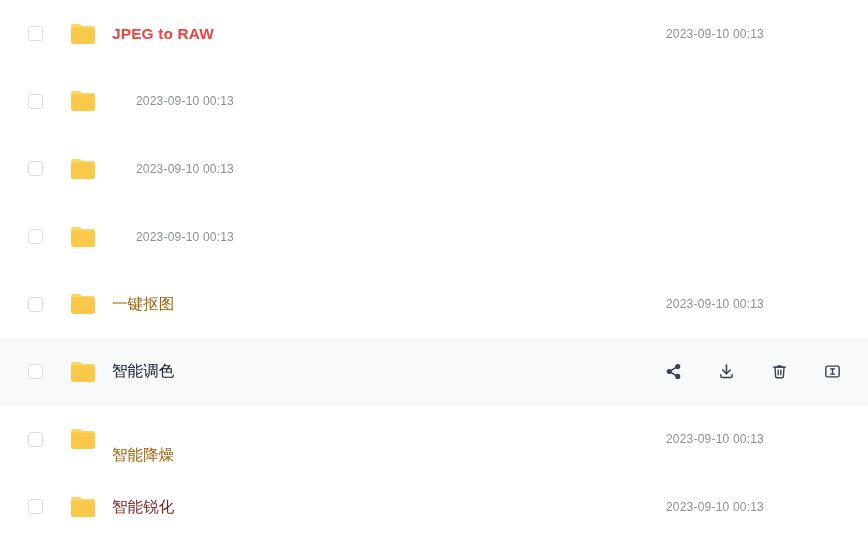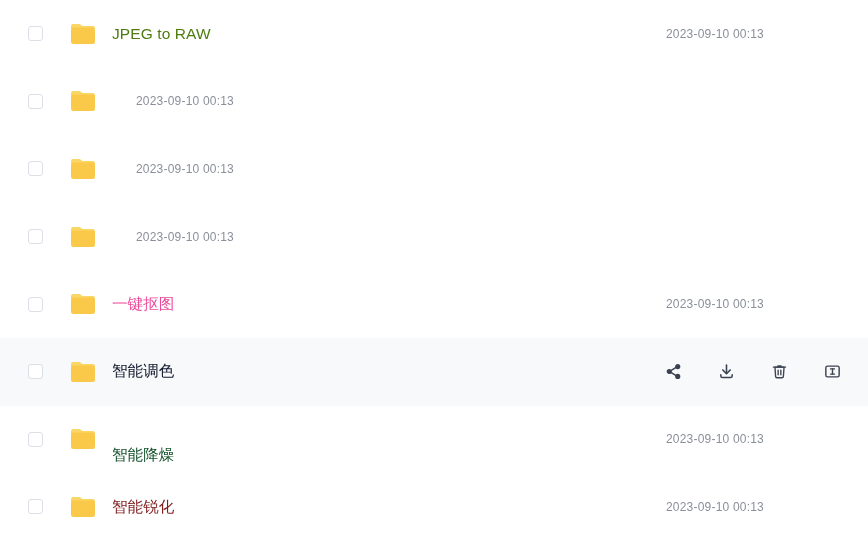--- a/index.html
+++ b/index.html
@@ -135,88 +135,88 @@
       </div>
       <div class="cell-icon">
         <span>
           <svg class="folder-icon" viewBox="0 0 26 22" xmlns="http://www.w3.org/2000/svg">
             <path d="M1 3.2a2.2 2.2 0 0 1 2.2-2.2h6.1c.6 0 1.1.25 1.5.66L12.4 3.1h10.4A2.2 2.2 0 0 1 25 5.3V6H1z" fill="#FAD664"></path>
             <rect x="1" y="4.6" width="24" height="16.4" rx="2.3" fill="#FBC94A"></rect>
           </svg>
         </span>
       </div>
       <div class="cell-name">
-        <span class="name-text" style="color: #4d7c0f;">JPEG to RAW</span>
-      </div>
-      <div class="cell-right">
-        <span class="date-text" style="color: rgb(138, 143, 153);">2023-09-10 00:13</span>
-      </div>
-    </div>
-    <div class="file-row">
-      <div class="cell-check">
-        <span class="checkbox" style="border-color: rgb(220, 223, 230);"></span>
-      </div>
-      <div class="cell-icon">
-        <span>
-          <svg class="folder-icon" viewBox="0 0 26 22" xmlns="http://www.w3.org/2000/svg">
-            <path d="M1 3.2a2.2 2.2 0 0 1 2.2-2.2h6.1c.6 0 1.1.25 1.5.66L12.4 3.1h10.4A2.2 2.2 0 0 1 25 5.3V6H1z" fill="#FAD664"></path>
-            <rect x="1" y="4.6" width="24" height="16.4" rx="2.3" fill="#FBC94A"></rect>
-          </svg>
-        </span>
-      </div>
-      <div class="cell-right">
-        <span class="date-text" style="color: rgb(138, 143, 153);">2023-09-10 00:13</span>
-      </div>
-    </div>
-    <div class="file-row">
-      <div class="cell-check">
-        <span class="checkbox" style="border-color: rgb(220, 223, 230);"></span>
-      </div>
-      <div class="cell-icon">
-        <span>
-          <svg class="folder-icon" viewBox="0 0 26 22" xmlns="http://www.w3.org/2000/svg">
-            <path d="M1 3.2a2.2 2.2 0 0 1 2.2-2.2h6.1c.6 0 1.1.25 1.5.66L12.4 3.1h10.4A2.2 2.2 0 0 1 25 5.3V6H1z" fill="#FAD664"></path>
-            <rect x="1" y="4.6" width="24" height="16.4" rx="2.3" fill="#FBC94A"></rect>
-          </svg>
-        </span>
-      </div>
-      <div class="cell-right">
-        <span class="date-text" style="color: rgb(138, 143, 153);">2023-09-10 00:13</span>
-      </div>
-    </div>
-    <div class="file-row">
-      <div class="cell-check">
-        <span class="checkbox" style="border-color: rgb(220, 223, 230);"></span>
-      </div>
-      <div class="cell-icon">
-        <span>
-          <svg class="folder-icon" viewBox="0 0 26 22" xmlns="http://www.w3.org/2000/svg">
-            <path d="M1 3.2a2.2 2.2 0 0 1 2.2-2.2h6.1c.6 0 1.1.25 1.5.66L12.4 3.1h10.4A2.2 2.2 0 0 1 25 5.3V6H1z" fill="#FAD664"></path>
-            <rect x="1" y="4.6" width="24" height="16.4" rx="2.3" fill="#FBC94A"></rect>
-          </svg>
-        </span>
-      </div>
-      <div class="cell-right">
-        <span class="date-text" style="color: rgb(138, 143, 153);">2023-09-10 00:13</span>
-      </div>
-    </div>
-    <div class="file-row">
-      <div class="cell-check">
-        <span class="checkbox" style="border-color: rgb(220, 223, 230);"></span>
-      </div>
-      <div class="cell-icon">
-        <span>
-          <svg class="folder-icon" viewBox="0 0 26 22" xmlns="http://www.w3.org/2000/svg">
-            <path d="M1 3.2a2.2 2.2 0 0 1 2.2-2.2h6.1c.6 0 1.1.25 1.5.66L12.4 3.1h10.4A2.2 2.2 0 0 1 25 5.3V6H1z" fill="#FAD664"></path>
-            <rect x="1" y="4.6" width="24" height="16.4" rx="2.3" fill="#FBC94A"></rect>
-          </svg>
-        </span>
-      </div>
-      <div class="cell-name">
-        <span class="name-text" style="color: #ec4899;">一键抠图</span>
+        <span class="name-text" style="color: #ef4444; font-weight: bold;">JPEG to RAW</span>
+      </div>
+      <div class="cell-right">
+        <span class="date-text" style="color: rgb(138, 143, 153);">2023-09-10 00:13</span>
+      </div>
+    </div>
+    <div class="file-row">
+      <div class="cell-check">
+        <span class="checkbox" style="border-color: rgb(220, 223, 230);"></span>
+      </div>
+      <div class="cell-icon">
+        <span>
+          <svg class="folder-icon" viewBox="0 0 26 22" xmlns="http://www.w3.org/2000/svg">
+            <path d="M1 3.2a2.2 2.2 0 0 1 2.2-2.2h6.1c.6 0 1.1.25 1.5.66L12.4 3.1h10.4A2.2 2.2 0 0 1 25 5.3V6H1z" fill="#FAD664"></path>
+            <rect x="1" y="4.6" width="24" height="16.4" rx="2.3" fill="#FBC94A"></rect>
+          </svg>
+        </span>
+      </div>
+      <div class="cell-right">
+        <span class="date-text" style="color: rgb(138, 143, 153);">2023-09-10 00:13</span>
+      </div>
+    </div>
+    <div class="file-row">
+      <div class="cell-check">
+        <span class="checkbox" style="border-color: rgb(220, 223, 230);"></span>
+      </div>
+      <div class="cell-icon">
+        <span>
+          <svg class="folder-icon" viewBox="0 0 26 22" xmlns="http://www.w3.org/2000/svg">
+            <path d="M1 3.2a2.2 2.2 0 0 1 2.2-2.2h6.1c.6 0 1.1.25 1.5.66L12.4 3.1h10.4A2.2 2.2 0 0 1 25 5.3V6H1z" fill="#FAD664"></path>
+            <rect x="1" y="4.6" width="24" height="16.4" rx="2.3" fill="#FBC94A"></rect>
+          </svg>
+        </span>
+      </div>
+      <div class="cell-right">
+        <span class="date-text" style="color: rgb(138, 143, 153);">2023-09-10 00:13</span>
+      </div>
+    </div>
+    <div class="file-row">
+      <div class="cell-check">
+        <span class="checkbox" style="border-color: rgb(220, 223, 230);"></span>
+      </div>
+      <div class="cell-icon">
+        <span>
+          <svg class="folder-icon" viewBox="0 0 26 22" xmlns="http://www.w3.org/2000/svg">
+            <path d="M1 3.2a2.2 2.2 0 0 1 2.2-2.2h6.1c.6 0 1.1.25 1.5.66L12.4 3.1h10.4A2.2 2.2 0 0 1 25 5.3V6H1z" fill="#FAD664"></path>
+            <rect x="1" y="4.6" width="24" height="16.4" rx="2.3" fill="#FBC94A"></rect>
+          </svg>
+        </span>
+      </div>
+      <div class="cell-right">
+        <span class="date-text" style="color: rgb(138, 143, 153);">2023-09-10 00:13</span>
+      </div>
+    </div>
+    <div class="file-row">
+      <div class="cell-check">
+        <span class="checkbox" style="border-color: rgb(220, 223, 230);"></span>
+      </div>
+      <div class="cell-icon">
+        <span>
+          <svg class="folder-icon" viewBox="0 0 26 22" xmlns="http://www.w3.org/2000/svg">
+            <path d="M1 3.2a2.2 2.2 0 0 1 2.2-2.2h6.1c.6 0 1.1.25 1.5.66L12.4 3.1h10.4A2.2 2.2 0 0 1 25 5.3V6H1z" fill="#FAD664"></path>
+            <rect x="1" y="4.6" width="24" height="16.4" rx="2.3" fill="#FBC94A"></rect>
+          </svg>
+        </span>
+      </div>
+      <div class="cell-name">
+        <span class="name-text" style="color: #a16207;">一键抠图</span>
       </div>
       <div class="cell-right">
         <span class="date-text" style="color: rgb(138, 143, 153);">2023-09-10 00:13</span>
       </div>
     </div>
     <div class="file-row is-hovered">
       <div class="cell-check">
         <span class="checkbox" style="border-color: rgb(220, 223, 230);"></span>
       </div>
       <div class="cell-icon">
@@ -274,21 +274,21 @@
       </div>
       <div class="cell-icon">
         <span>
           <svg class="folder-icon" viewBox="0 0 26 22" xmlns="http://www.w3.org/2000/svg">
             <path d="M1 3.2a2.2 2.2 0 0 1 2.2-2.2h6.1c.6 0 1.1.25 1.5.66L12.4 3.1h10.4A2.2 2.2 0 0 1 25 5.3V6H1z" fill="#FAD664"></path>
             <rect x="1" y="4.6" width="24" height="16.4" rx="2.3" fill="#FBC94A"></rect>
           </svg>
         </span>
       </div>
       <div class="cell-name">
-        <span class="name-text" style="color: #14532d; margin-top: 32px;">智能降燥</span>
+        <span class="name-text" style="color: #a16207; margin-top: 32px;">智能降燥</span>
       </div>
       <div class="cell-right">
         <span class="date-text" style="color: rgb(138, 143, 153);">2023-09-10 00:13</span>
       </div>
     </div>
     <div class="file-row">
       <div class="cell-check">
         <span class="checkbox" style="border-color: rgb(220, 223, 230);"></span>
       </div>
       <div class="cell-icon">

